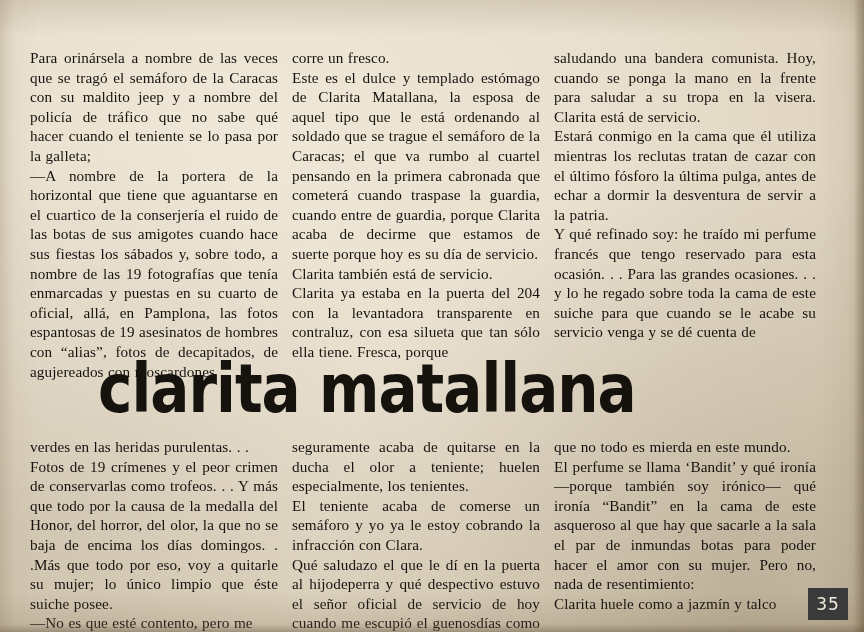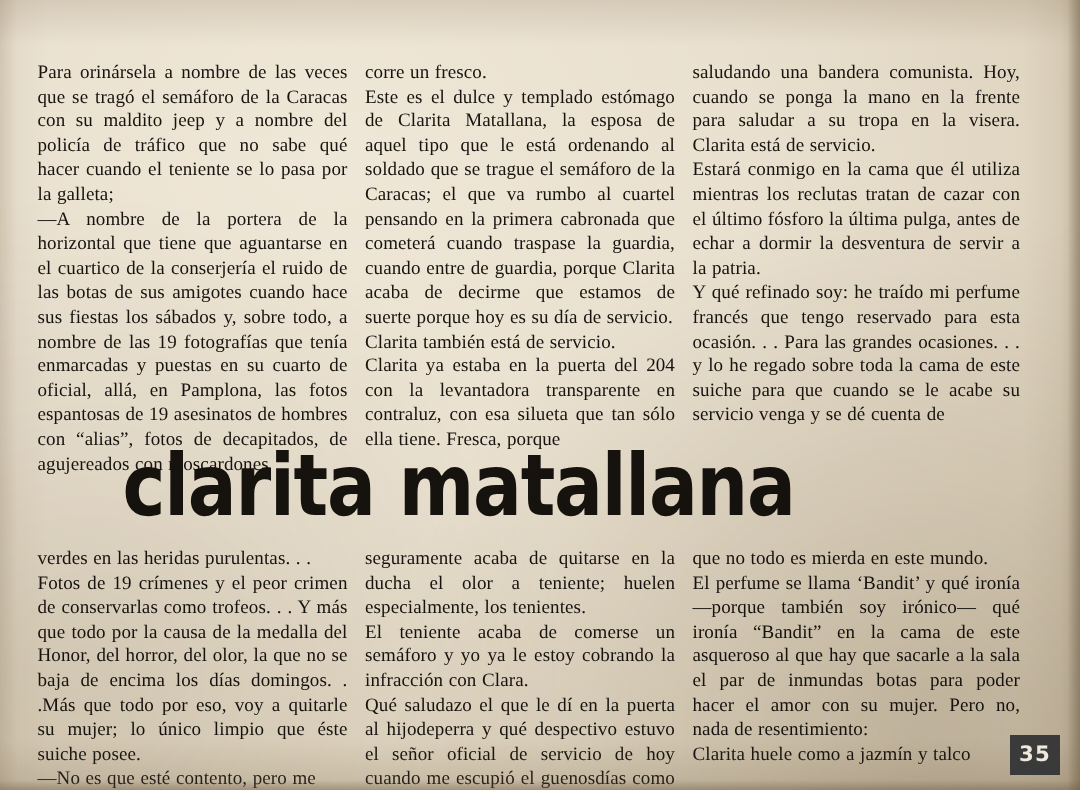--- a/index.html
+++ b/index.html
@@ -96,21 +96,21 @@
   #page-number {
     position: absolute;
     right: 16px;
     bottom: 12px;
     width: 40px;
     height: 32px;
     background: #3a3a3a;
     color: #efe9dc;
     font-family: "DejaVu Sans", sans-serif;
     font-size: 17px;
-    font-weight: bold;
+    font-weight: normal;
     display: flex;
     align-items: center;
     justify-content: center;
     letter-spacing: 1px;
     z-index: 6;
     margin-left: 24px;
   }
 
   .edge-dark-right {
     position: absolute;

